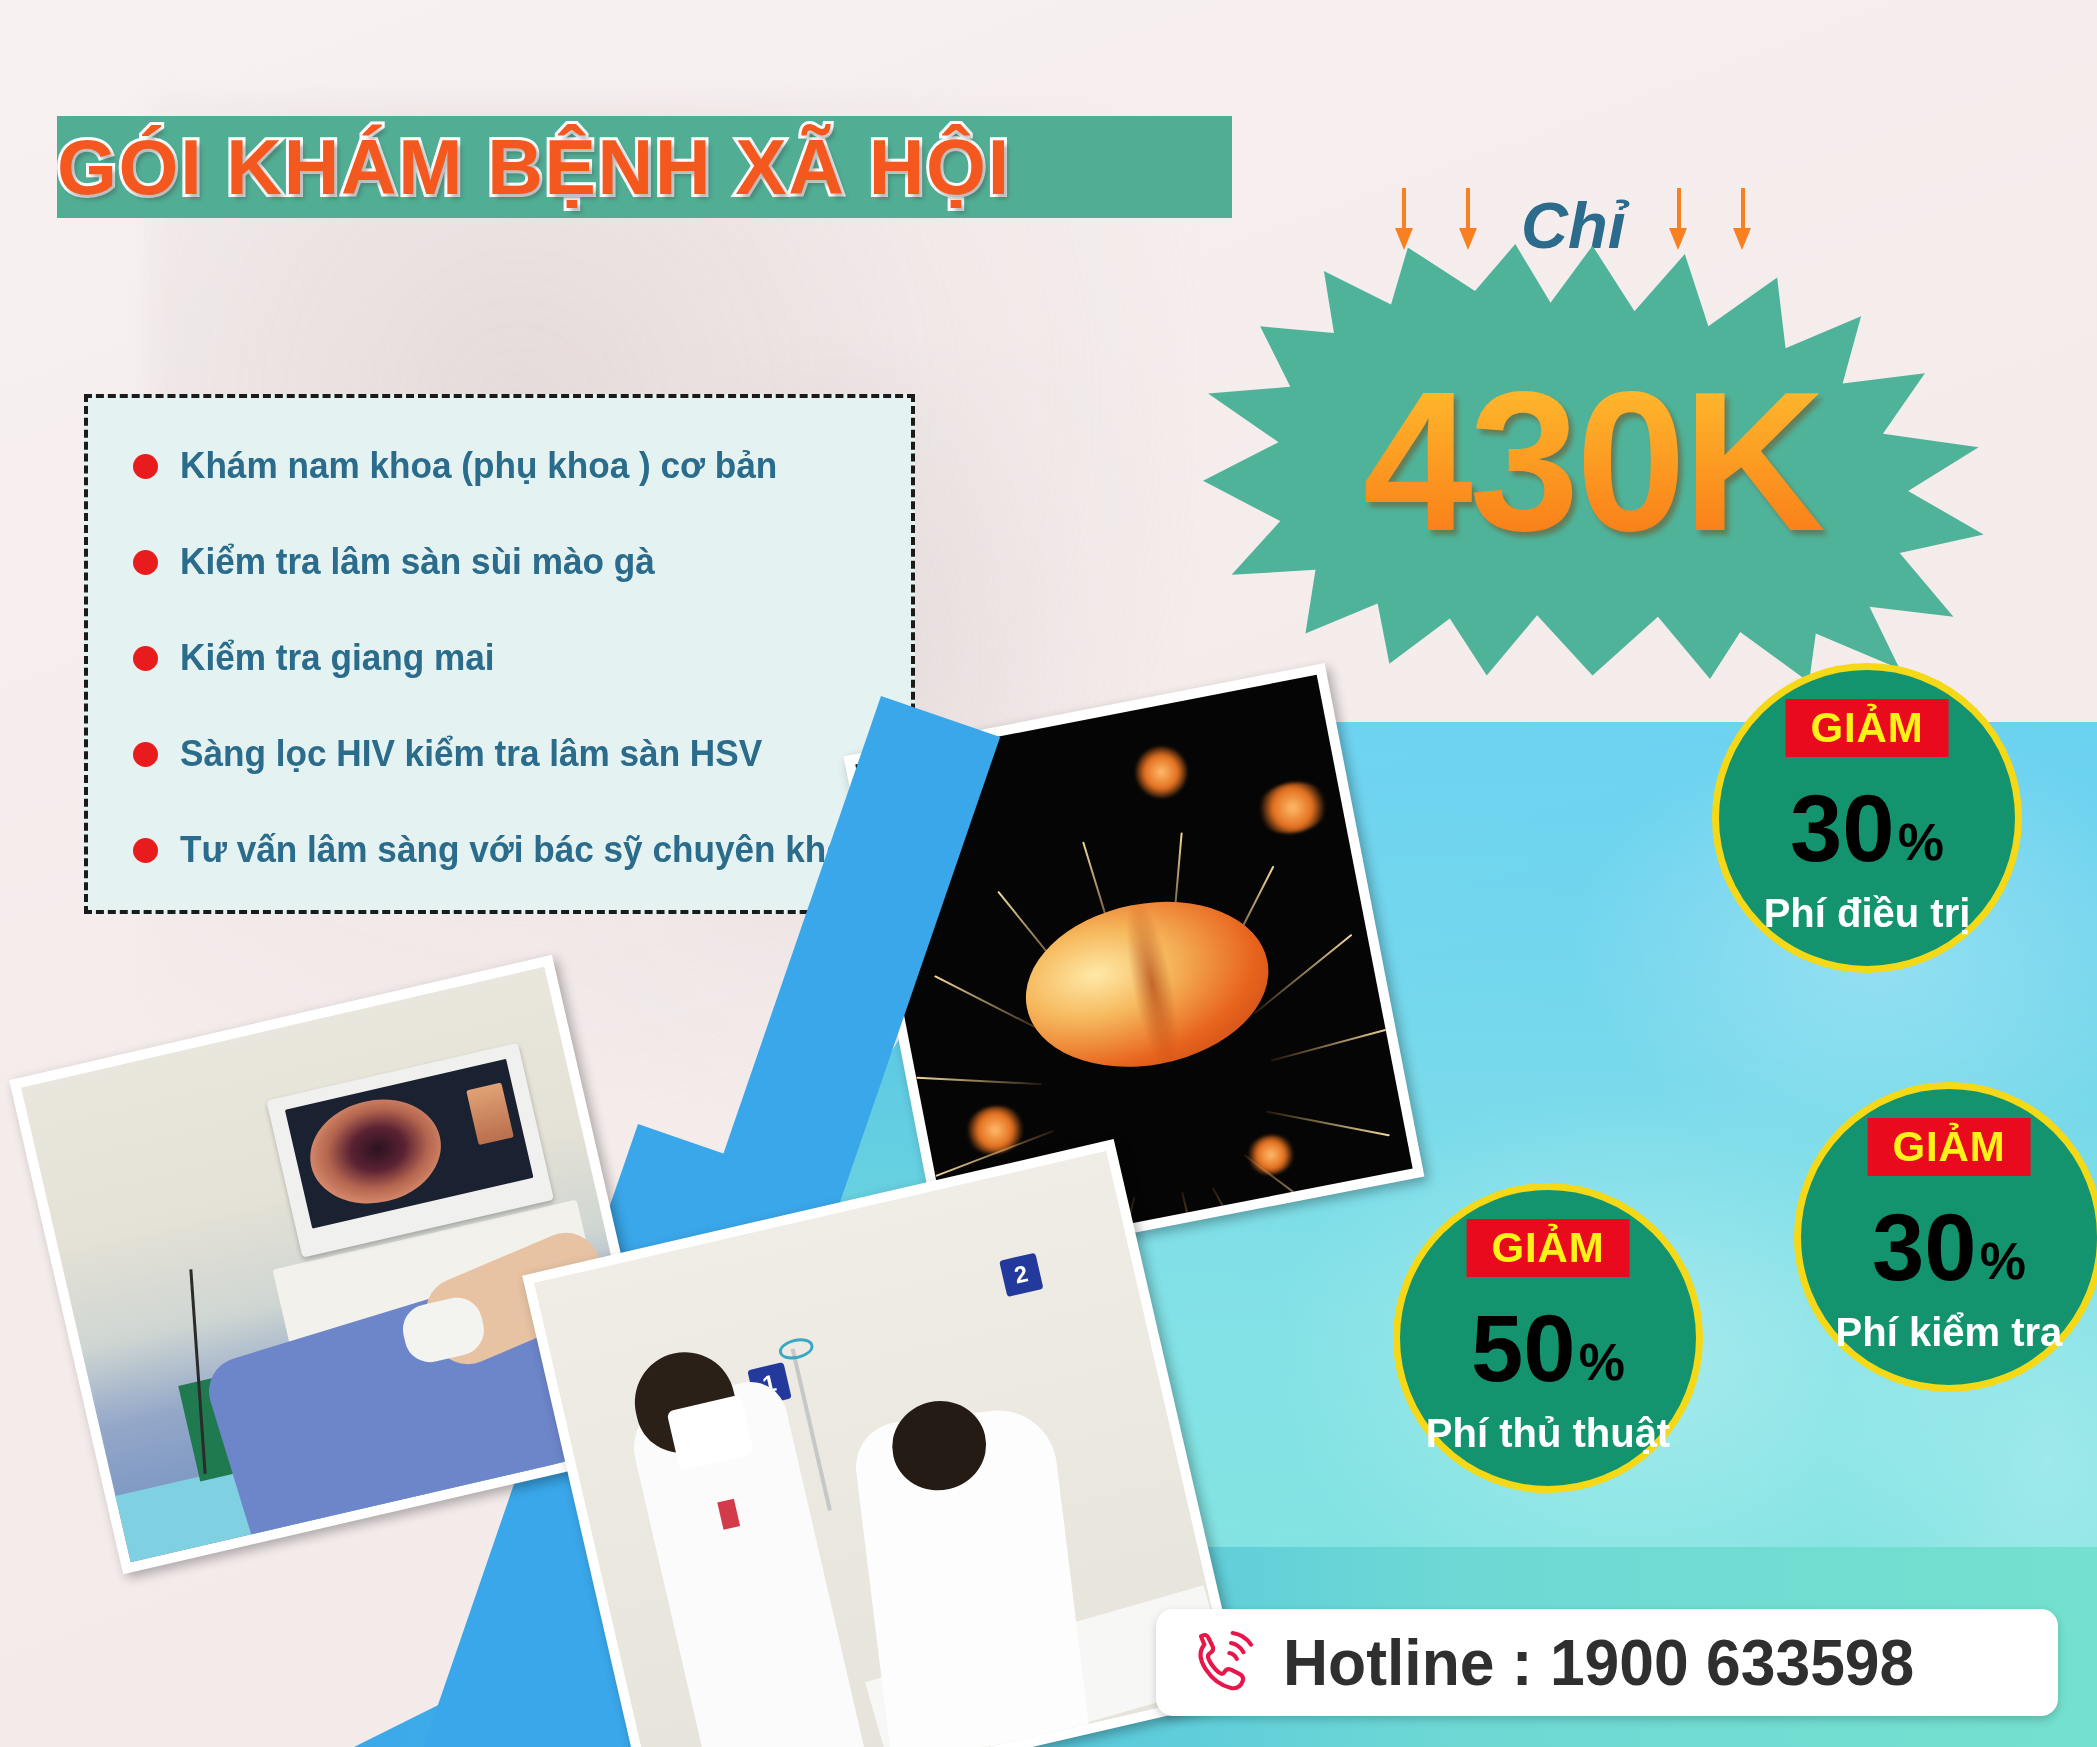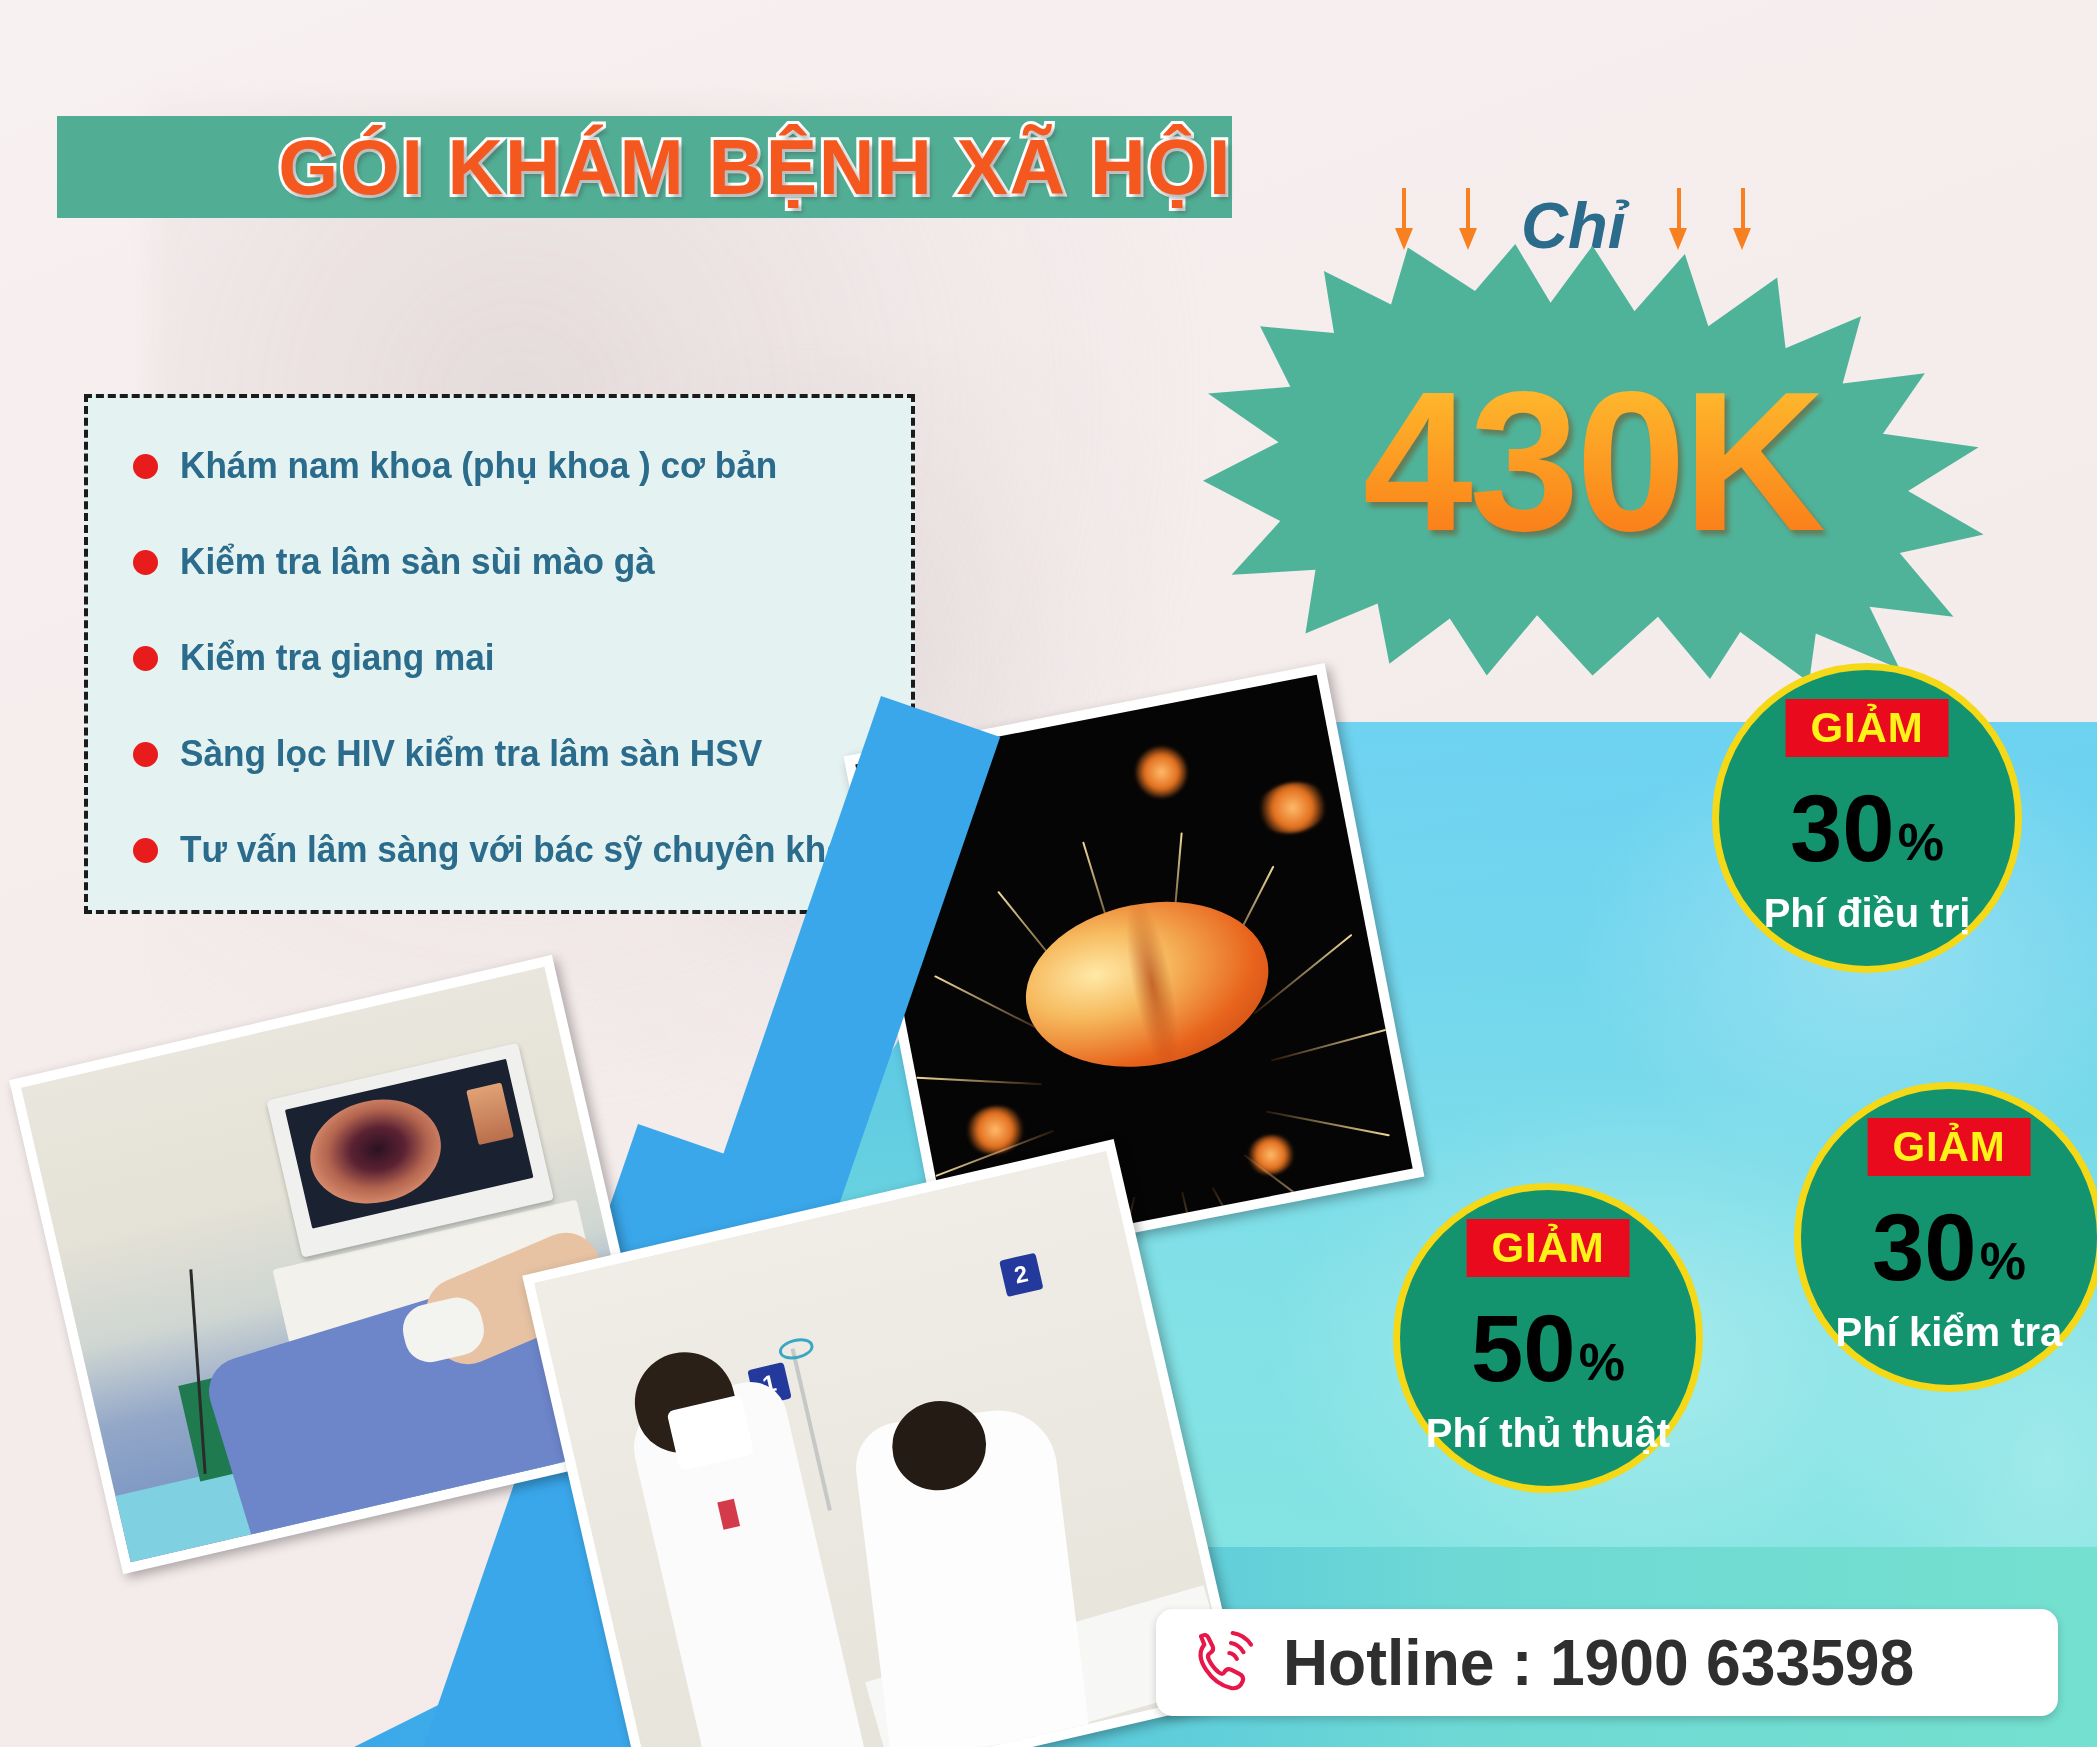--- a/index.html
+++ b/index.html
@@ -41,21 +41,21 @@
     clip-path:polygon(403px 0, 1745px 0, 1745px 201px, 0 201px);}
 
   
   .logo{position:absolute;left:1221px;top:6.7px;display:flex;align-items:center;gap:15px;}
   .logo-mark{position:relative;width:74px;height:77px;flex:0 0 auto;}
   .logo-text{font-size:45px;font-weight:bold;color:#21A04C;letter-spacing:1.3px;
     font-family:"Liberation Sans",sans-serif;white-space:nowrap;transform:scaleX(.92);transform-origin:left center;}
 
   
   .title-banner{position:absolute;left:57px;top:116px;width:1175px;height:102px;
-    background:#51ae95;display:flex;align-items:center;justify-content:flex-end;}
+    background:#51ae95;display:flex;align-items:center;justify-content:flex-start;}
   .title-text{font-size:77px;font-weight:bold;color:#f4581e;letter-spacing:1.7px;white-space:nowrap;
     -webkit-text-stroke:5.9px #ffffff;paint-order:stroke fill;
     text-shadow:4.2px 5px 4.2px rgba(60,60,60,.35);}
 
   
   .bullet-card{position:absolute;left:84px;top:394px;width:831px;height:520px;
     background:#e4f2f1;border:4.2px dashed #1b1b1b;box-sizing:border-box;
     padding:47px 0 0 45px;}
   .bullet-row{display:flex;align-items:center;margin-bottom:54px;}
   .bullet-dot{width:25px;height:25px;border-radius:50%;background:#e81c1c;flex:0 0 auto;margin-right:22px;}

